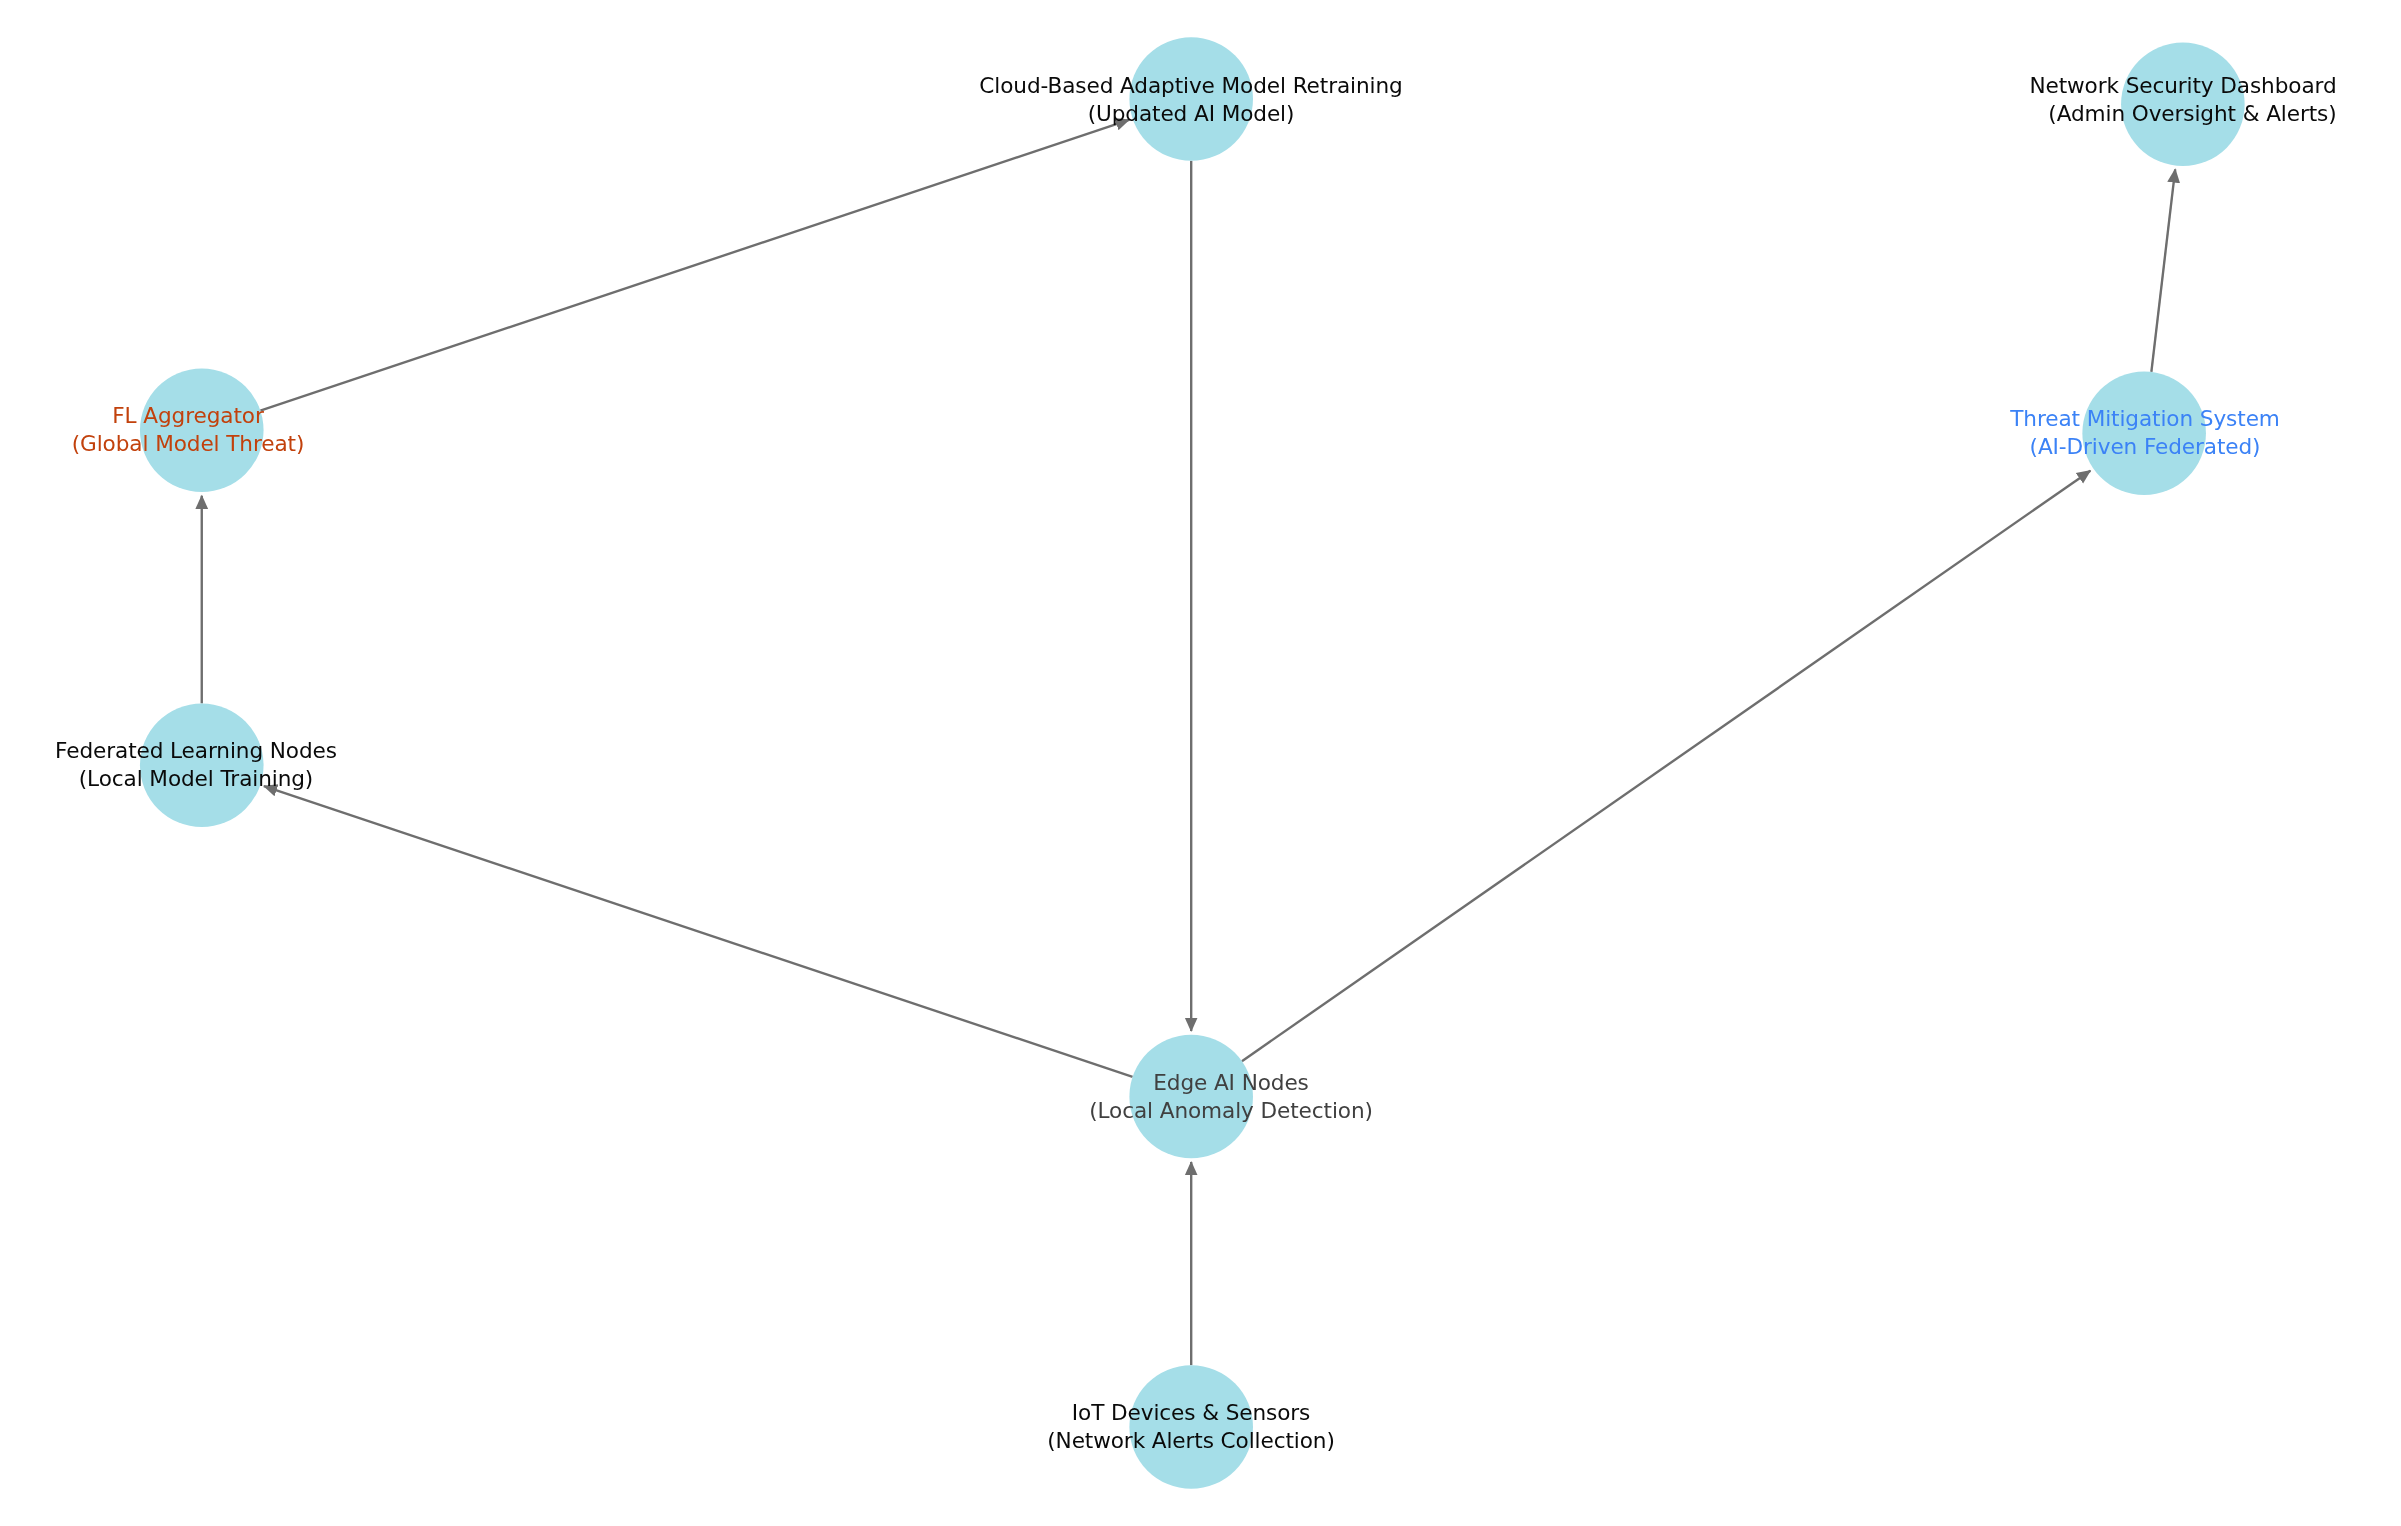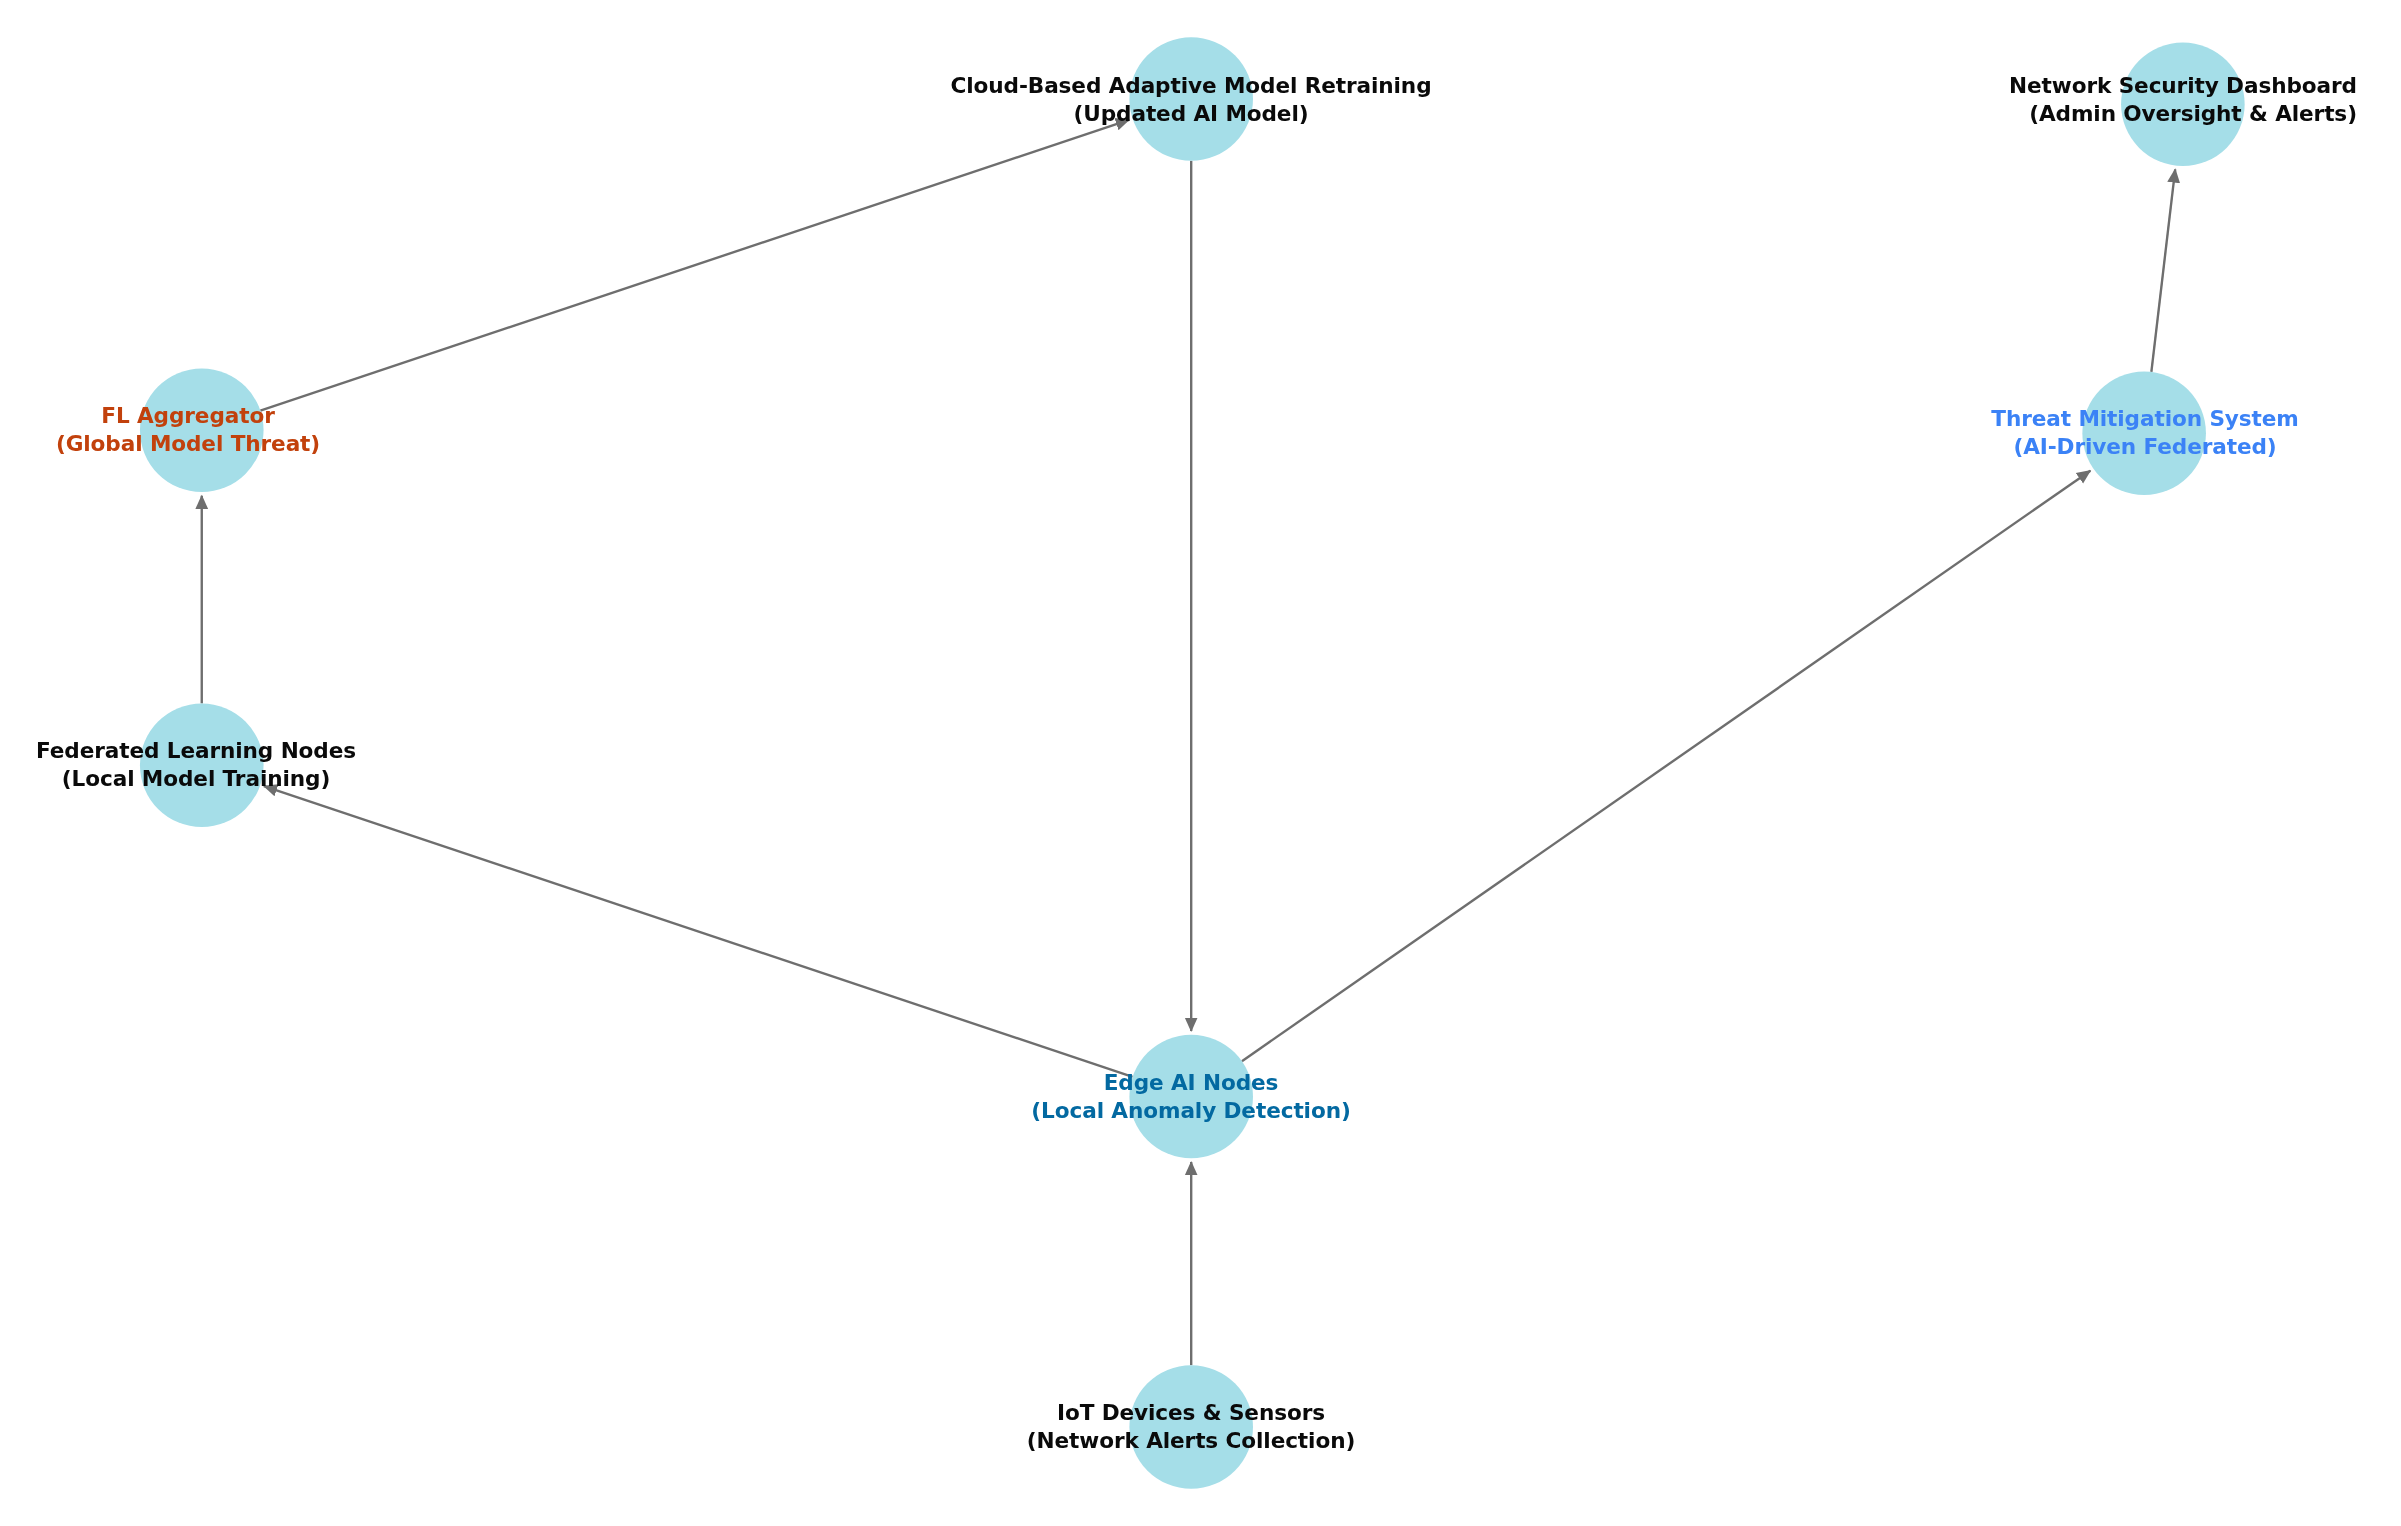--- a/index.html
+++ b/index.html
@@ -30,21 +30,21 @@
   }
   .edge-line {
     stroke: #6e6e6e;
     stroke-width: 3.2;
     fill: none;
   }
   .node-label {
     position: absolute;
     text-align: center;
     font-family: "DejaVu Sans", sans-serif;
-    font-weight: bold;
+    font-weight: normal;
     font-size: 21.6px;
     line-height: 1.28;
     color: #0a0a0a;
     white-space: nowrap;
     transform: translate(-50%, -50%);
     letter-spacing: -0.1px;
     pointer-events: none;
   }
   .node-label .l2 {
     display: block;
@@ -80,18 +80,18 @@
         <circle cx="1600" cy="1917" r="83" class="node-circle" fill="#a5dee8"></circle>
       </g>
   </svg>
 
   <div id="labels-layer">
       <div class="node-label" style="left: 1191px; top: 100px; color: rgb(10, 10, 10);"><span class="l1">Cloud-Based Adaptive Model Retraining</span><span class="l2">(Updated AI Model)</span></div>
       <div class="node-label" style="left: 2183px; top: 100px; color: rgb(10, 10, 10); text-align: right;"><span class="l1">Network Security Dashboard</span><span class="l2">(Admin Oversight &amp; Alerts)</span></div>
       <div class="node-label" style="left: 188px; top: 430px; color: #c2410c;"><span class="l1">FL Aggregator</span><span class="l2">(Global Model Threat)</span></div>
       <div class="node-label" style="left: 2145px; top: 433px; color: #3b82f6;"><span class="l1">Threat Mitigation System</span><span class="l2">(AI-Driven Federated)</span></div>
       <div class="node-label" style="left: 196px; top: 765px; color: rgb(10, 10, 10);"><span class="l1">Federated Learning Nodes</span><span class="l2">(Local Model Training)</span></div>
-      <div class="node-label" style="left: 1191px; top: 1097px; color: #0369a1;"><span class="l1">Edge AI Nodes</span><span class="l2">(Local Anomaly Detection)</span></div>
+      <div class="node-label" style="left: 1231px; top: 1097px; color: #404040;"><span class="l1">Edge AI Nodes</span><span class="l2">(Local Anomaly Detection)</span></div>
       <div class="node-label" style="left: 1191px; top: 1427px; color: rgb(10, 10, 10);"><span class="l1">IoT Devices &amp; Sensors</span><span class="l2">(Network Alerts Collection)</span></div>
     </div>
 
 </div>
 
 
 </body></html>

